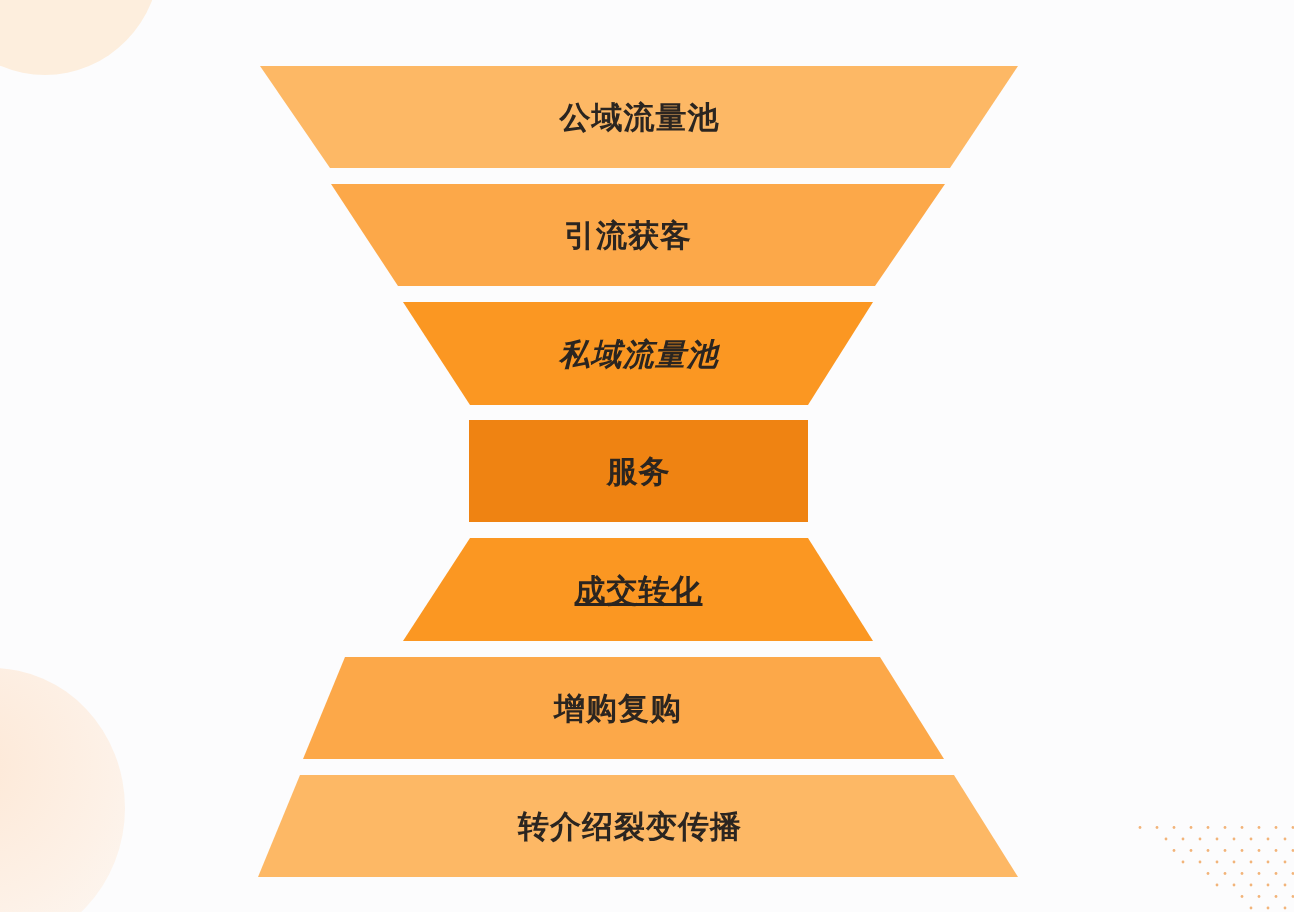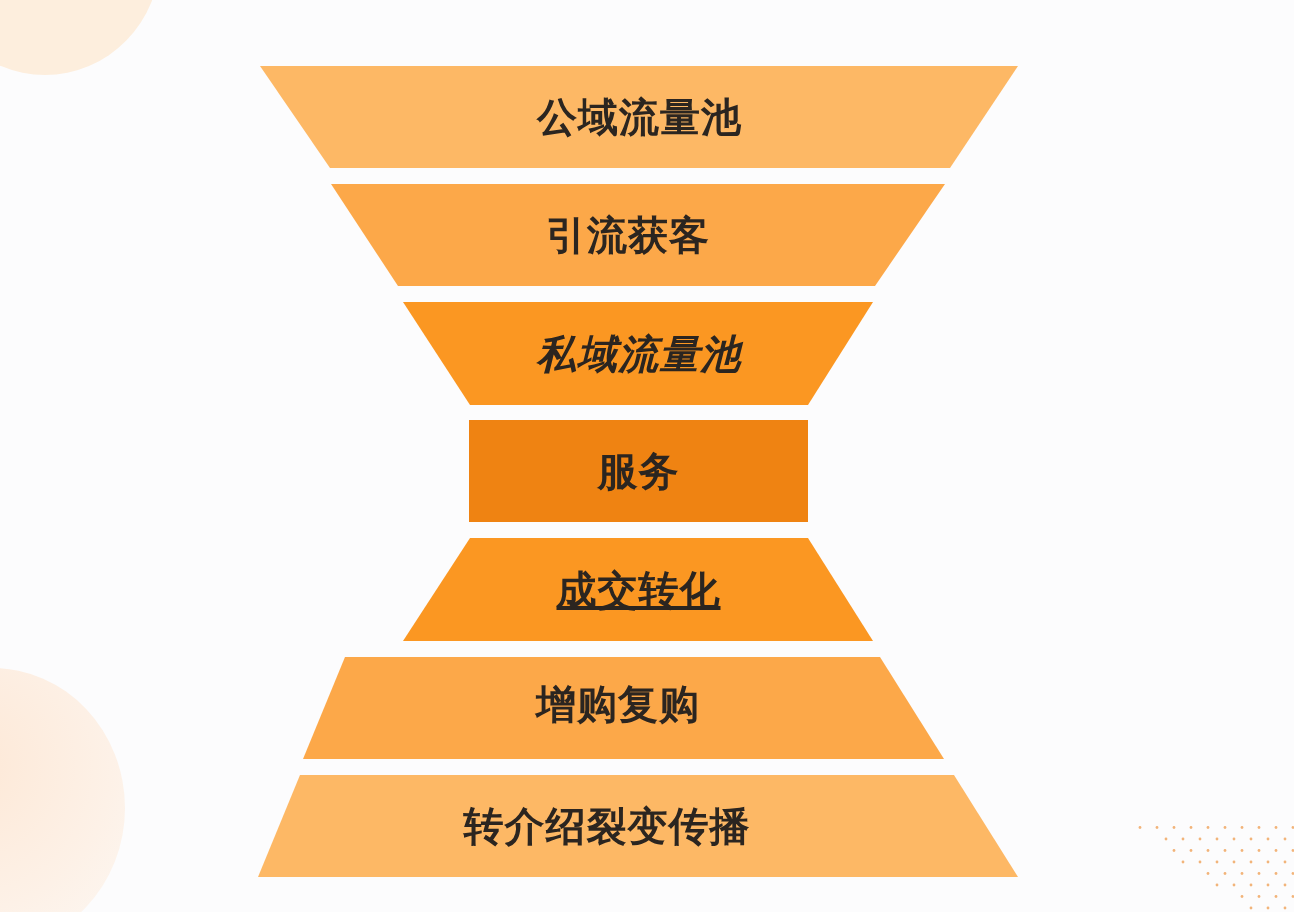--- a/index.html
+++ b/index.html
@@ -20,21 +20,21 @@
     background: radial-gradient(circle at 40% 35%, #fde8d6 0%, #fdf1e7 60%, #fcf8f4 100%);
   }
   .dots {
     position: absolute; left: 1090px; top: 780px; width: 204px; height: 132px;
   }
   .funnel {
     position: absolute; left: 0; top: 0; width: 1294px; height: 912px;
   }
   .band-label {
     position: absolute;
-    font-size: 40px; font-weight: bold; color: #2b2520;
+    font-size: 31px; font-weight: bold; color: #2b2520;
     text-align: center; white-space: nowrap;
     transform: translateX(-50%);
     letter-spacing: 1px;
     line-height: 40px;
   }
 </style>
 </head>
 <body>
 
 <div class="blob blob-top"></div>
@@ -104,14 +104,14 @@
   <polygon class="band" points="470,538 808,538 873,641 403,641" fill="#fb9722"></polygon>
   <polygon class="band" points="345,657 880,657 944,759 303,759" fill="#fca849"></polygon>
   <polygon class="band" points="300,775 954,775 1018,877 258,877" fill="#fdb865"></polygon>
 </svg>
 
 <div class="band-label" style="left: 639.5px; top: 97px;">公域流量池</div>
 <div class="band-label" style="left: 628px; top: 215px;">引流获客</div>
 <div class="band-label" style="left: 638.5px; top: 333.5px; font-style: italic;">私域流量池</div>
 <div class="band-label" style="left: 638.5px; top: 451px; text-align: center;">服务</div>
 <div class="band-label" style="left: 638.5px; top: 569.5px; text-decoration: underline;">成交转化</div>
-<div class="band-label" style="left: 618px; top: 688px; font-family: Liberation Mono, monospace;">增购复购</div>
-<div class="band-label" style="left: 607px; top: 806px;">转介绍裂变传播</div>
+<div class="band-label" style="left: 618px; top: 688px;">增购复购</div>
+<div class="band-label" style="left: 630px; top: 806px;">转介绍裂变传播</div>
 
 </body></html>

